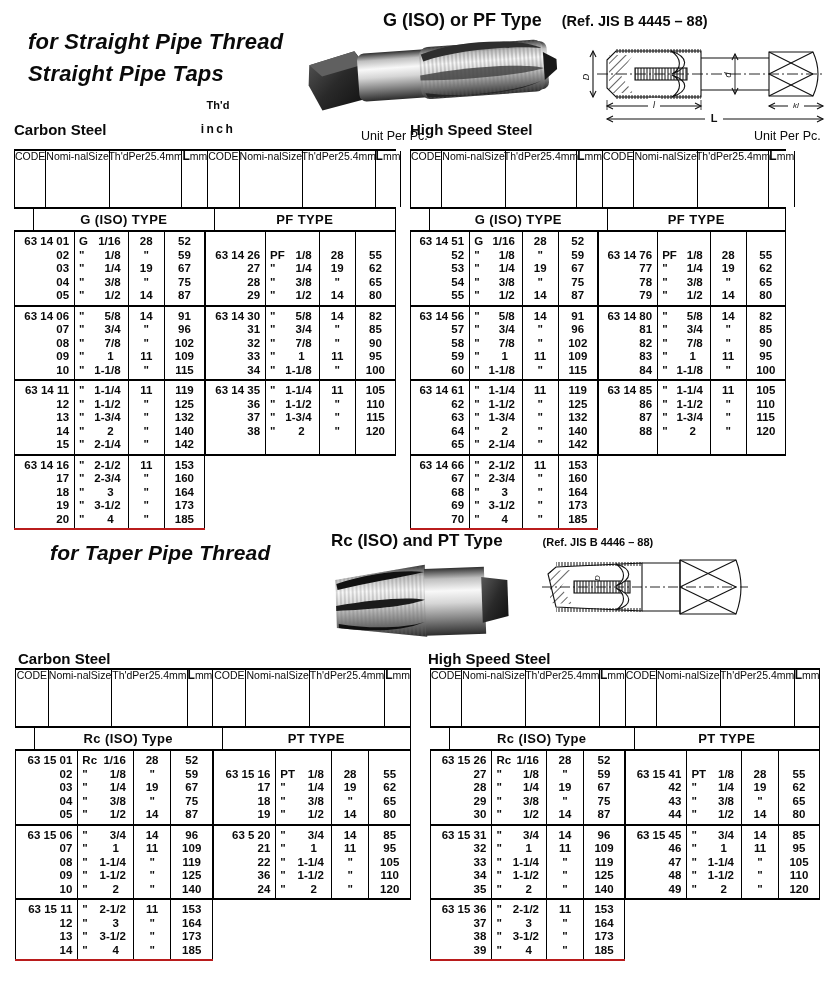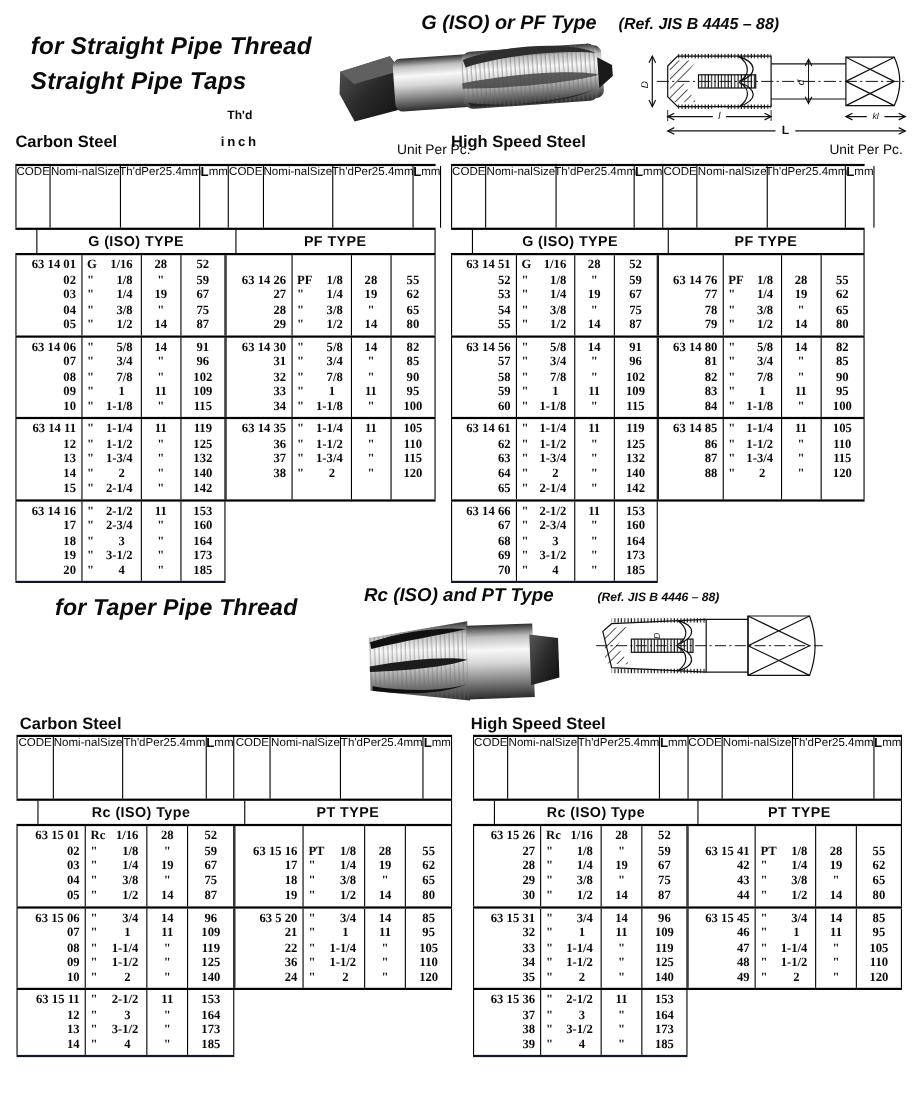--- a/index.html
+++ b/index.html
@@ -6,45 +6,45 @@
   .page{position:relative;width:830px;height:1006px;background:#ffffff;
         font-family:"Liberation Sans",sans-serif;color:#0a0a0a;overflow:hidden;}
   .abs{position:absolute;}
   *{box-sizing:border-box;}
 
   
   .title{font-weight:bold;font-style:italic;letter-spacing:.2px;}
   .t1{left:28px;top:26px;font-size:22px;line-height:32px;}
   .t2{left:56px;top:536px;font-size:21px;line-height:34px;}
   .t2 .l2{margin-left:-6px;}
-  .typehead{font-weight:bold;font-style:italic;white-space:nowrap;}
+  .typehead{font-weight:bold;white-space:nowrap;}
   .th1{left:383px;top:10px;font-size:18px;}
   .th1 .ref{font-size:14.5px;margin-left:20px;}
   .th2{left:331px;top:531px;font-size:17px;}
   .th2 .ref{font-size:11px;margin-left:40px;}
 
   .mat{font-weight:bold;font-size:15px;white-space:nowrap;}
   .unit{font-size:12.5px;white-space:nowrap;margin-left:43px;}
   .note-thd{font-weight:bold;font-size:11px;text-align:center;width:64px;}
   .note-thd .inch{margin-top:11px;font-size:12px;letter-spacing:2.5px;}
 
   
   .ctable{position:absolute;font-weight:bold;}
   .hrow{display:flex;border-top:2px solid #000;border-bottom:2px solid #000;height:60px;}
   .hcell{display:flex;flex-direction:row;justify-content:center;text-align:center;
          font-weight:normal;font-size:10.5px;line-height:11.5px;border-right:1px solid #000;}
   .hcell:first-child{border-left:1px solid #000;}
   .grow{display:flex;border-bottom:2px solid #000;height:23px;padding-left:19px;}
   .gcell{flex:1 1 50%;display:flex;align-items:center;justify-content:center;
          font-size:13px;letter-spacing:.4px;border-right:1px solid #000;}
   .gcell:first-child{border-left:1px solid #000;}
-  .block{display:flex;border-bottom:2px solid #000;font-family:Liberation Serif, serif;}
+  .block{display:flex;border-bottom:2px solid #000;}
   .block.last{border-bottom:none;}
   .half{flex:1 1 50%;display:flex;align-items:stretch;}
-  .block.last .half.filled{border-bottom:2px solid #0f172a;justify-content:space-between;}
+  .block.last .half.filled{border-bottom:2px solid #b91c1c;justify-content:space-between;}
   .bcol{padding:3px 0 2px;border-right:1px solid #000;font-size:11.5px;line-height:13.5px;}
   .half:first-child .bcol:first-child{border-left:1px solid #000;}
   .half.filled .bcol:first-child{border-left:1px solid #000;}
   .c0{width:32%;}.c1{width:28%;}.c2{width:19%;}.c3{width:21%;}
   .ln{height:13.5px;white-space:pre;}
   .codecol .ln{text-align:right;padding-right:5px;}
   .sline{display:flex;}
   .sp{padding-left:4px;min-width:17px;text-align:left;}
   .sv{flex:1;text-align:right;padding-right:7px;}
   .sv.whole{padding-right:14px;}

